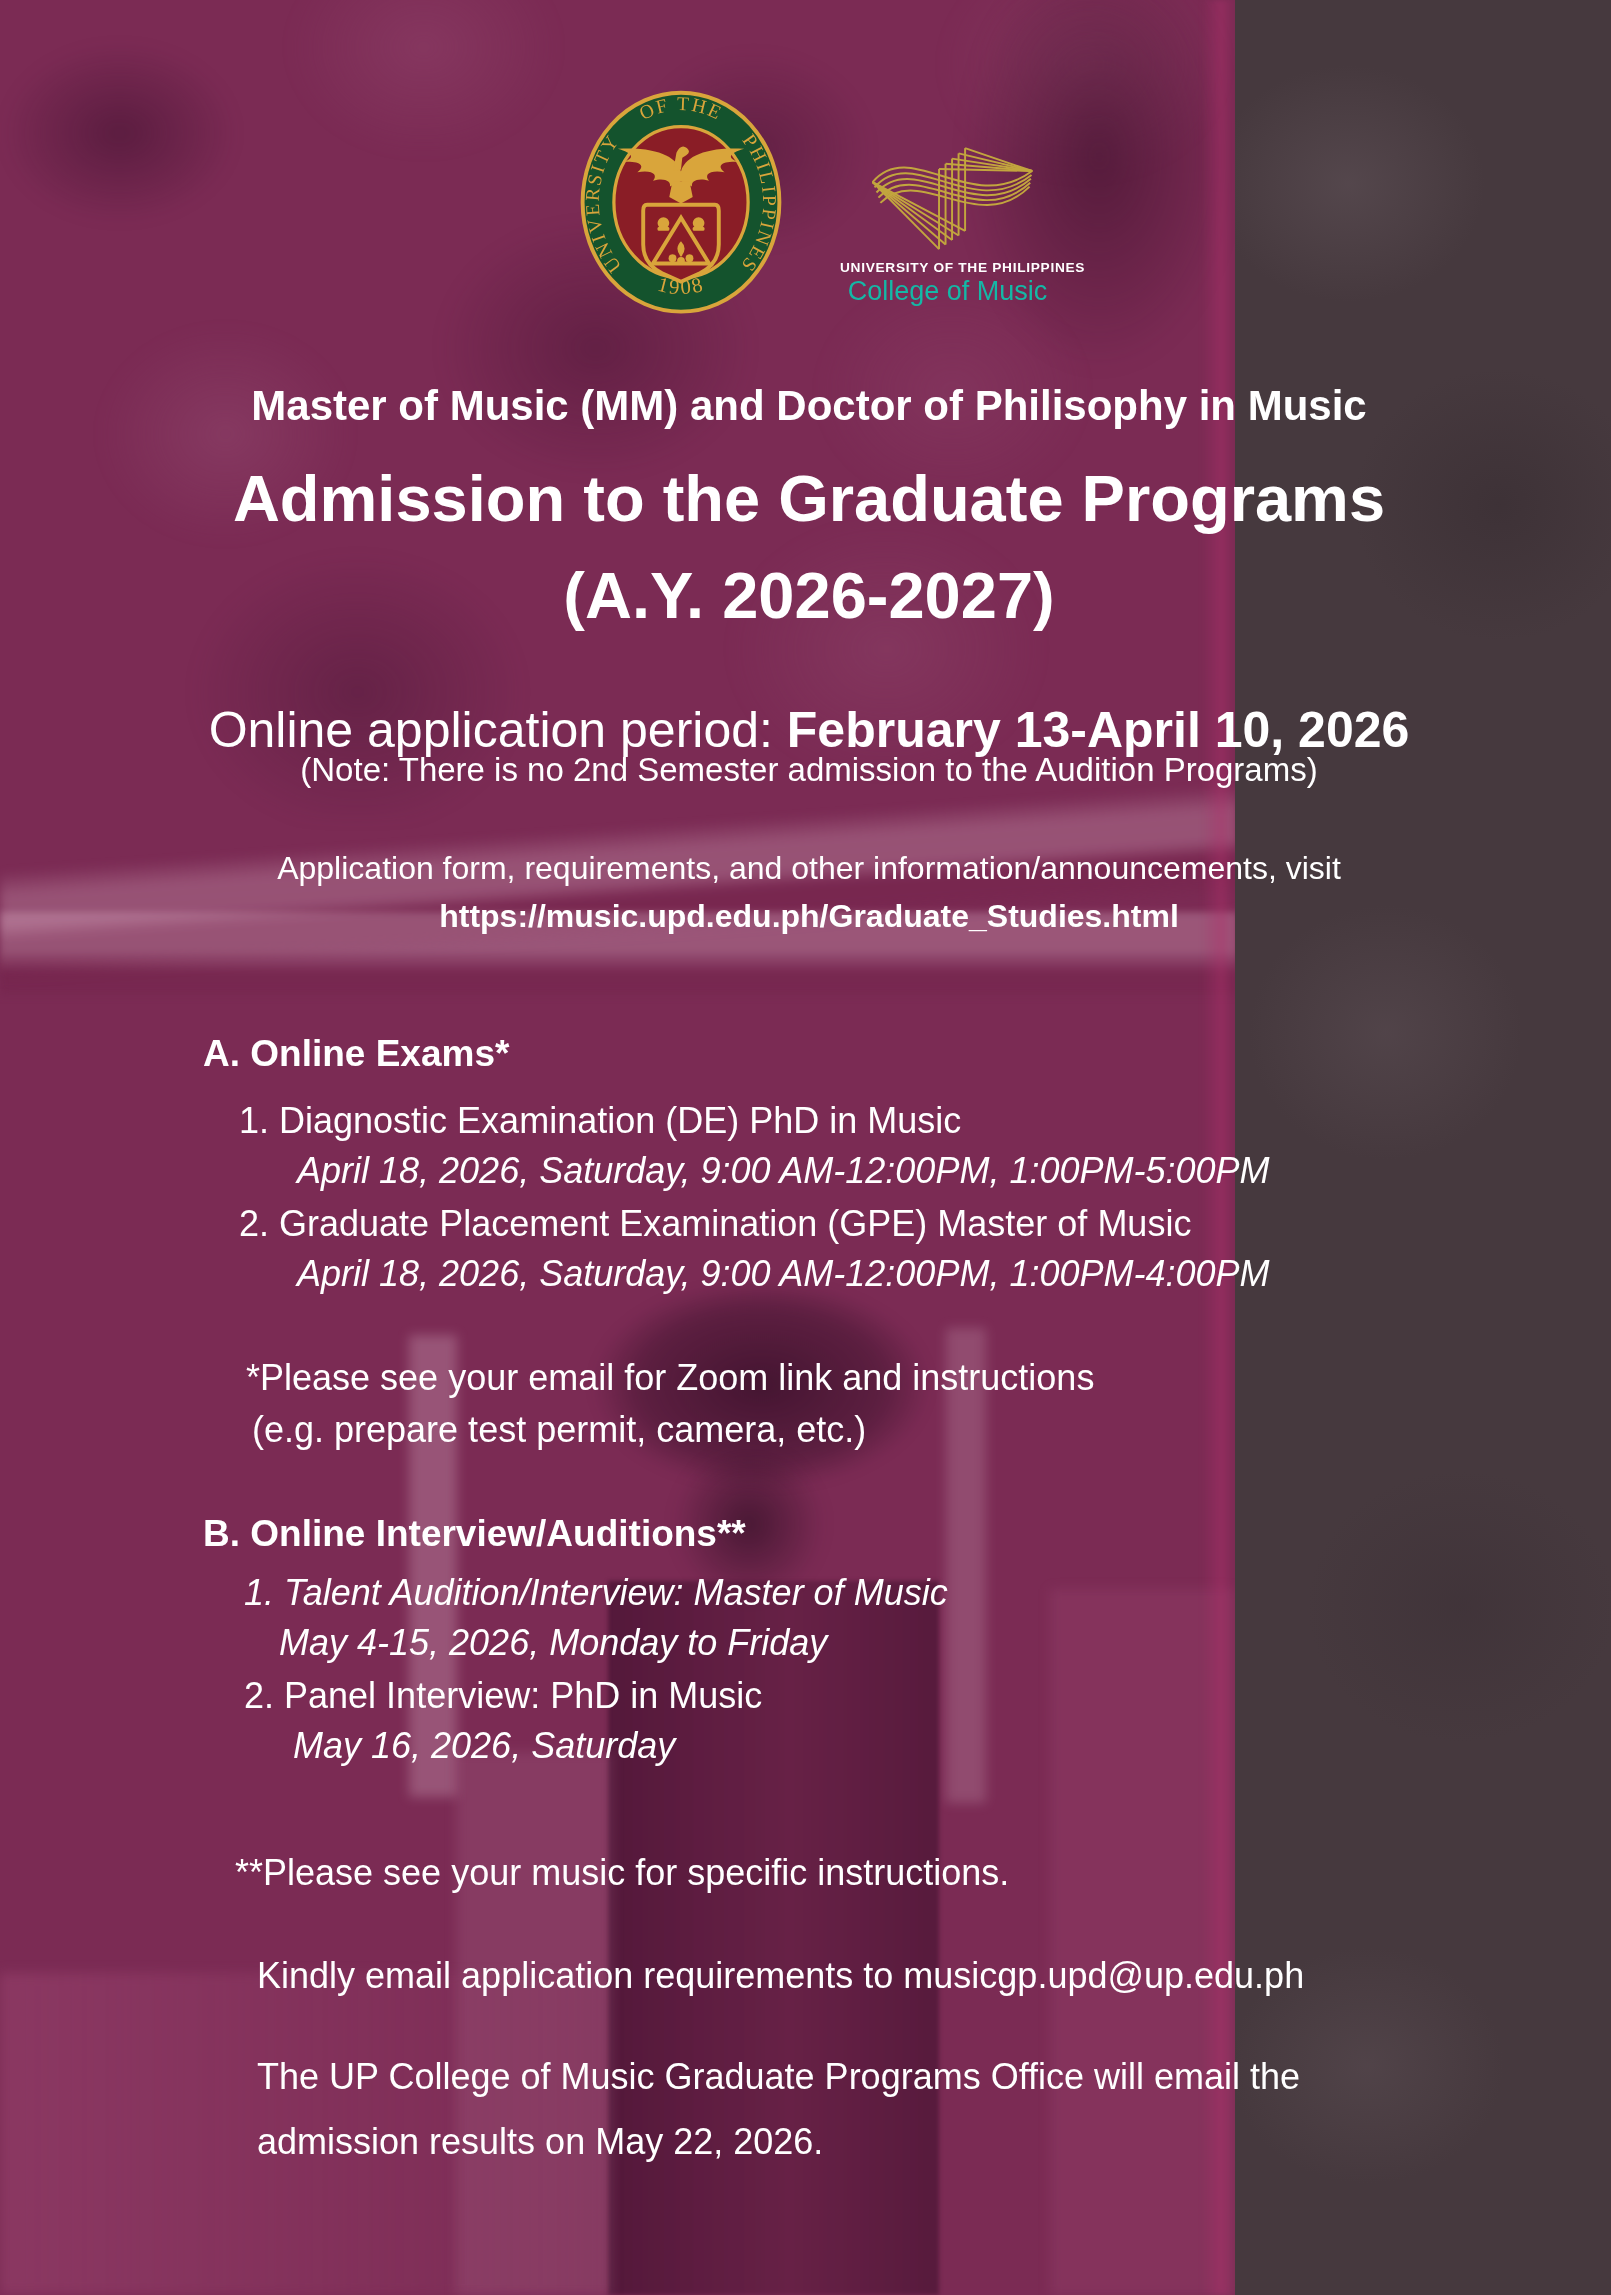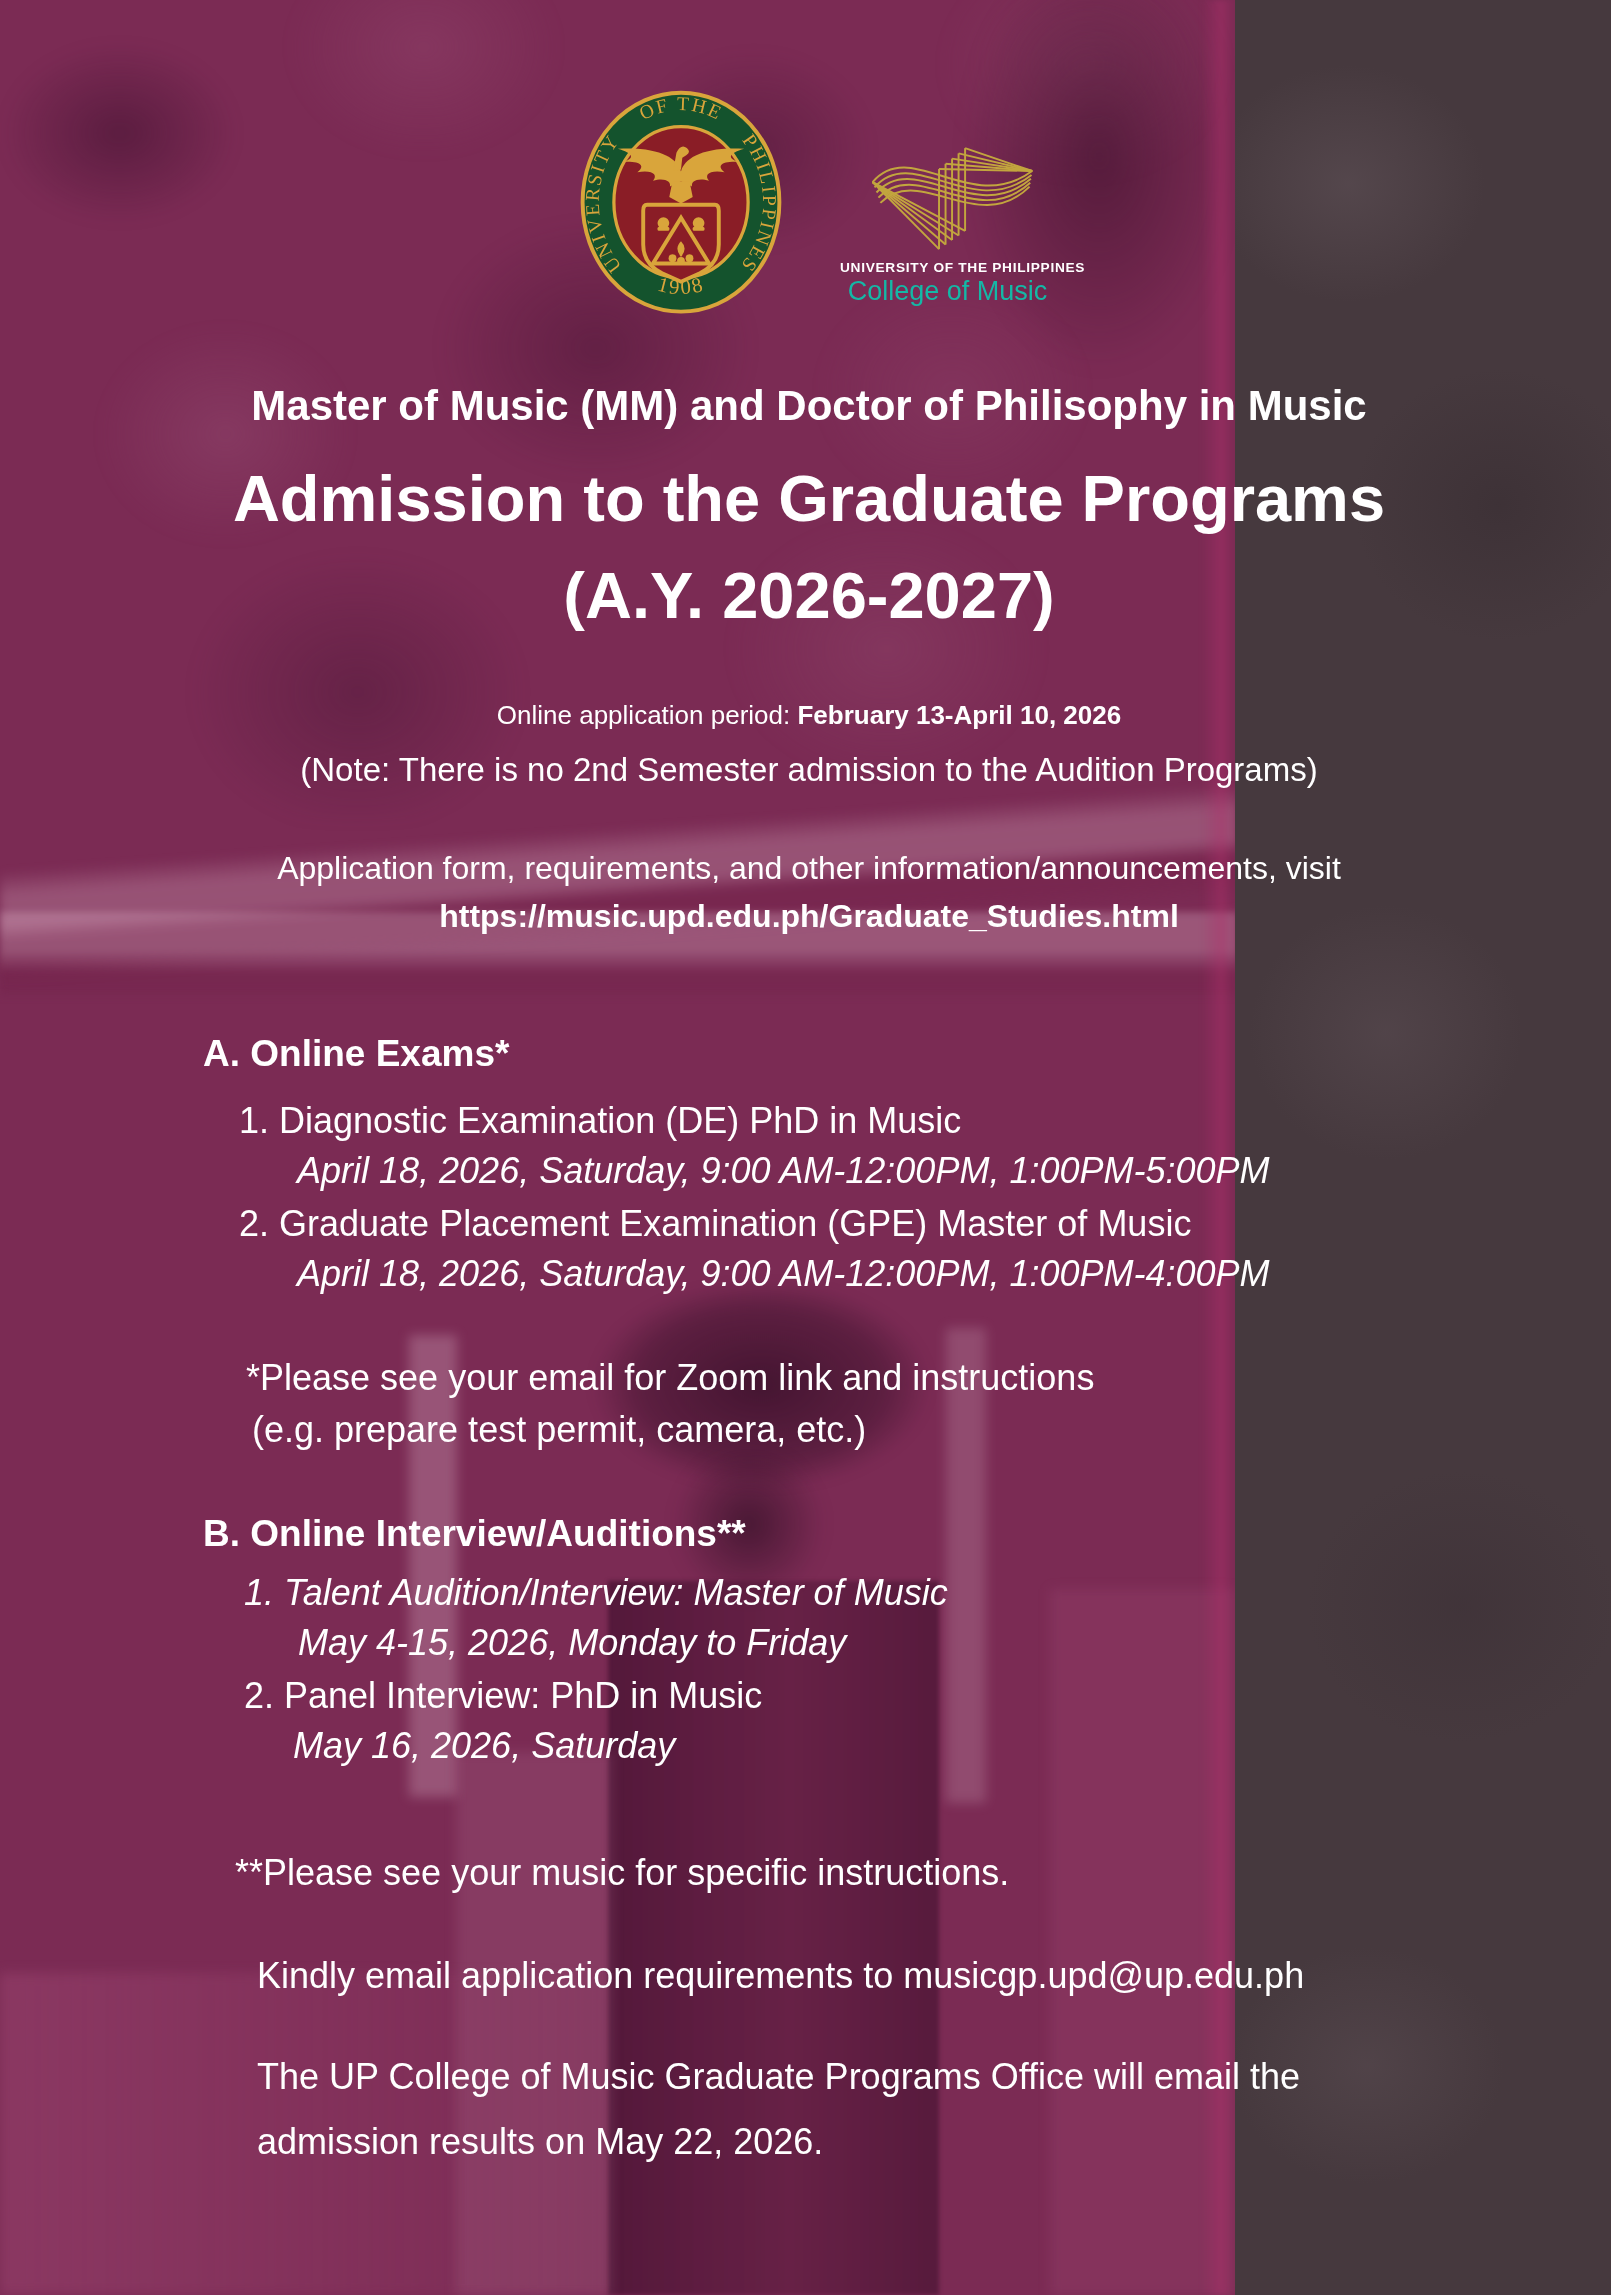--- a/index.html
+++ b/index.html
@@ -84,38 +84,38 @@
       radial-gradient(195px 182px at 40% 45%, rgba(94,80,86,.45), transparent 70%),
       radial-gradient(221px 195px at 60% 70%, rgba(60,48,54,.55), transparent 70%),
       radial-gradient(195px 169px at 35% 90%, rgba(96,82,88,.40), transparent 70%);
   }
   
   .txt{position:absolute;white-space:nowrap;line-height:1.2;padding-left:6px;}
   .center{left:0;width:1612px;text-align:center;}
   .subtitle{top:381px;font-size:42px;font-weight:700;}
   .title1{top:460px;font-size:65px;font-weight:700;}
   .title2{top:557px;font-size:65px;font-weight:700;}
-  .period{top:700px;font-size:26px;}
+  .period{top:700px;font-size:50px;}
   .period b{font-weight:700;}
   .note{top:750px;font-size:33px;}
   .infoline{top:849px;font-size:32px;}
   .url{top:897px;font-size:32px;font-weight:700;}
   .sec-h{font-size:37px;font-weight:700;}
   .body-l{font-size:36px;}
   .it{font-style:italic;}
   .secA{top:1032px;left:197px;}
   .a1{top:1099px;left:233px;}
   .a1d{top:1149px;left:291px;}
   .a2{top:1202px;left:233px;}
   .a2d{top:1252px;left:291px;}
   .noteA1{top:1356px;left:240px;}
   .noteA2{top:1408px;left:246px;}
   .secB{top:1512px;left:197px;}
   .b1{top:1571px;left:238px;font-style:italic;}
-  .b1d{top:1621px;left:292px;text-align:right;}
+  .b1d{top:1621px;left:273px;text-align:right;}
   .b2{top:1674px;left:238px;}
   .b2d{top:1724px;left:287px;}
   .noteB{top:1851px;left:229px;}
   .kindly{top:1954px;left:251px;}
   .results1{top:2055px;left:251px;}
   .results2{top:2120px;left:251px;}
   
   .logos{position:absolute;top:0;left:0;}
   .seal{position:absolute;left:580px;top:90px;width:202px;height:225px;}
   .cmu{position:absolute;left:840px;top:96px;width:215px;height:208px;text-align:center;}

